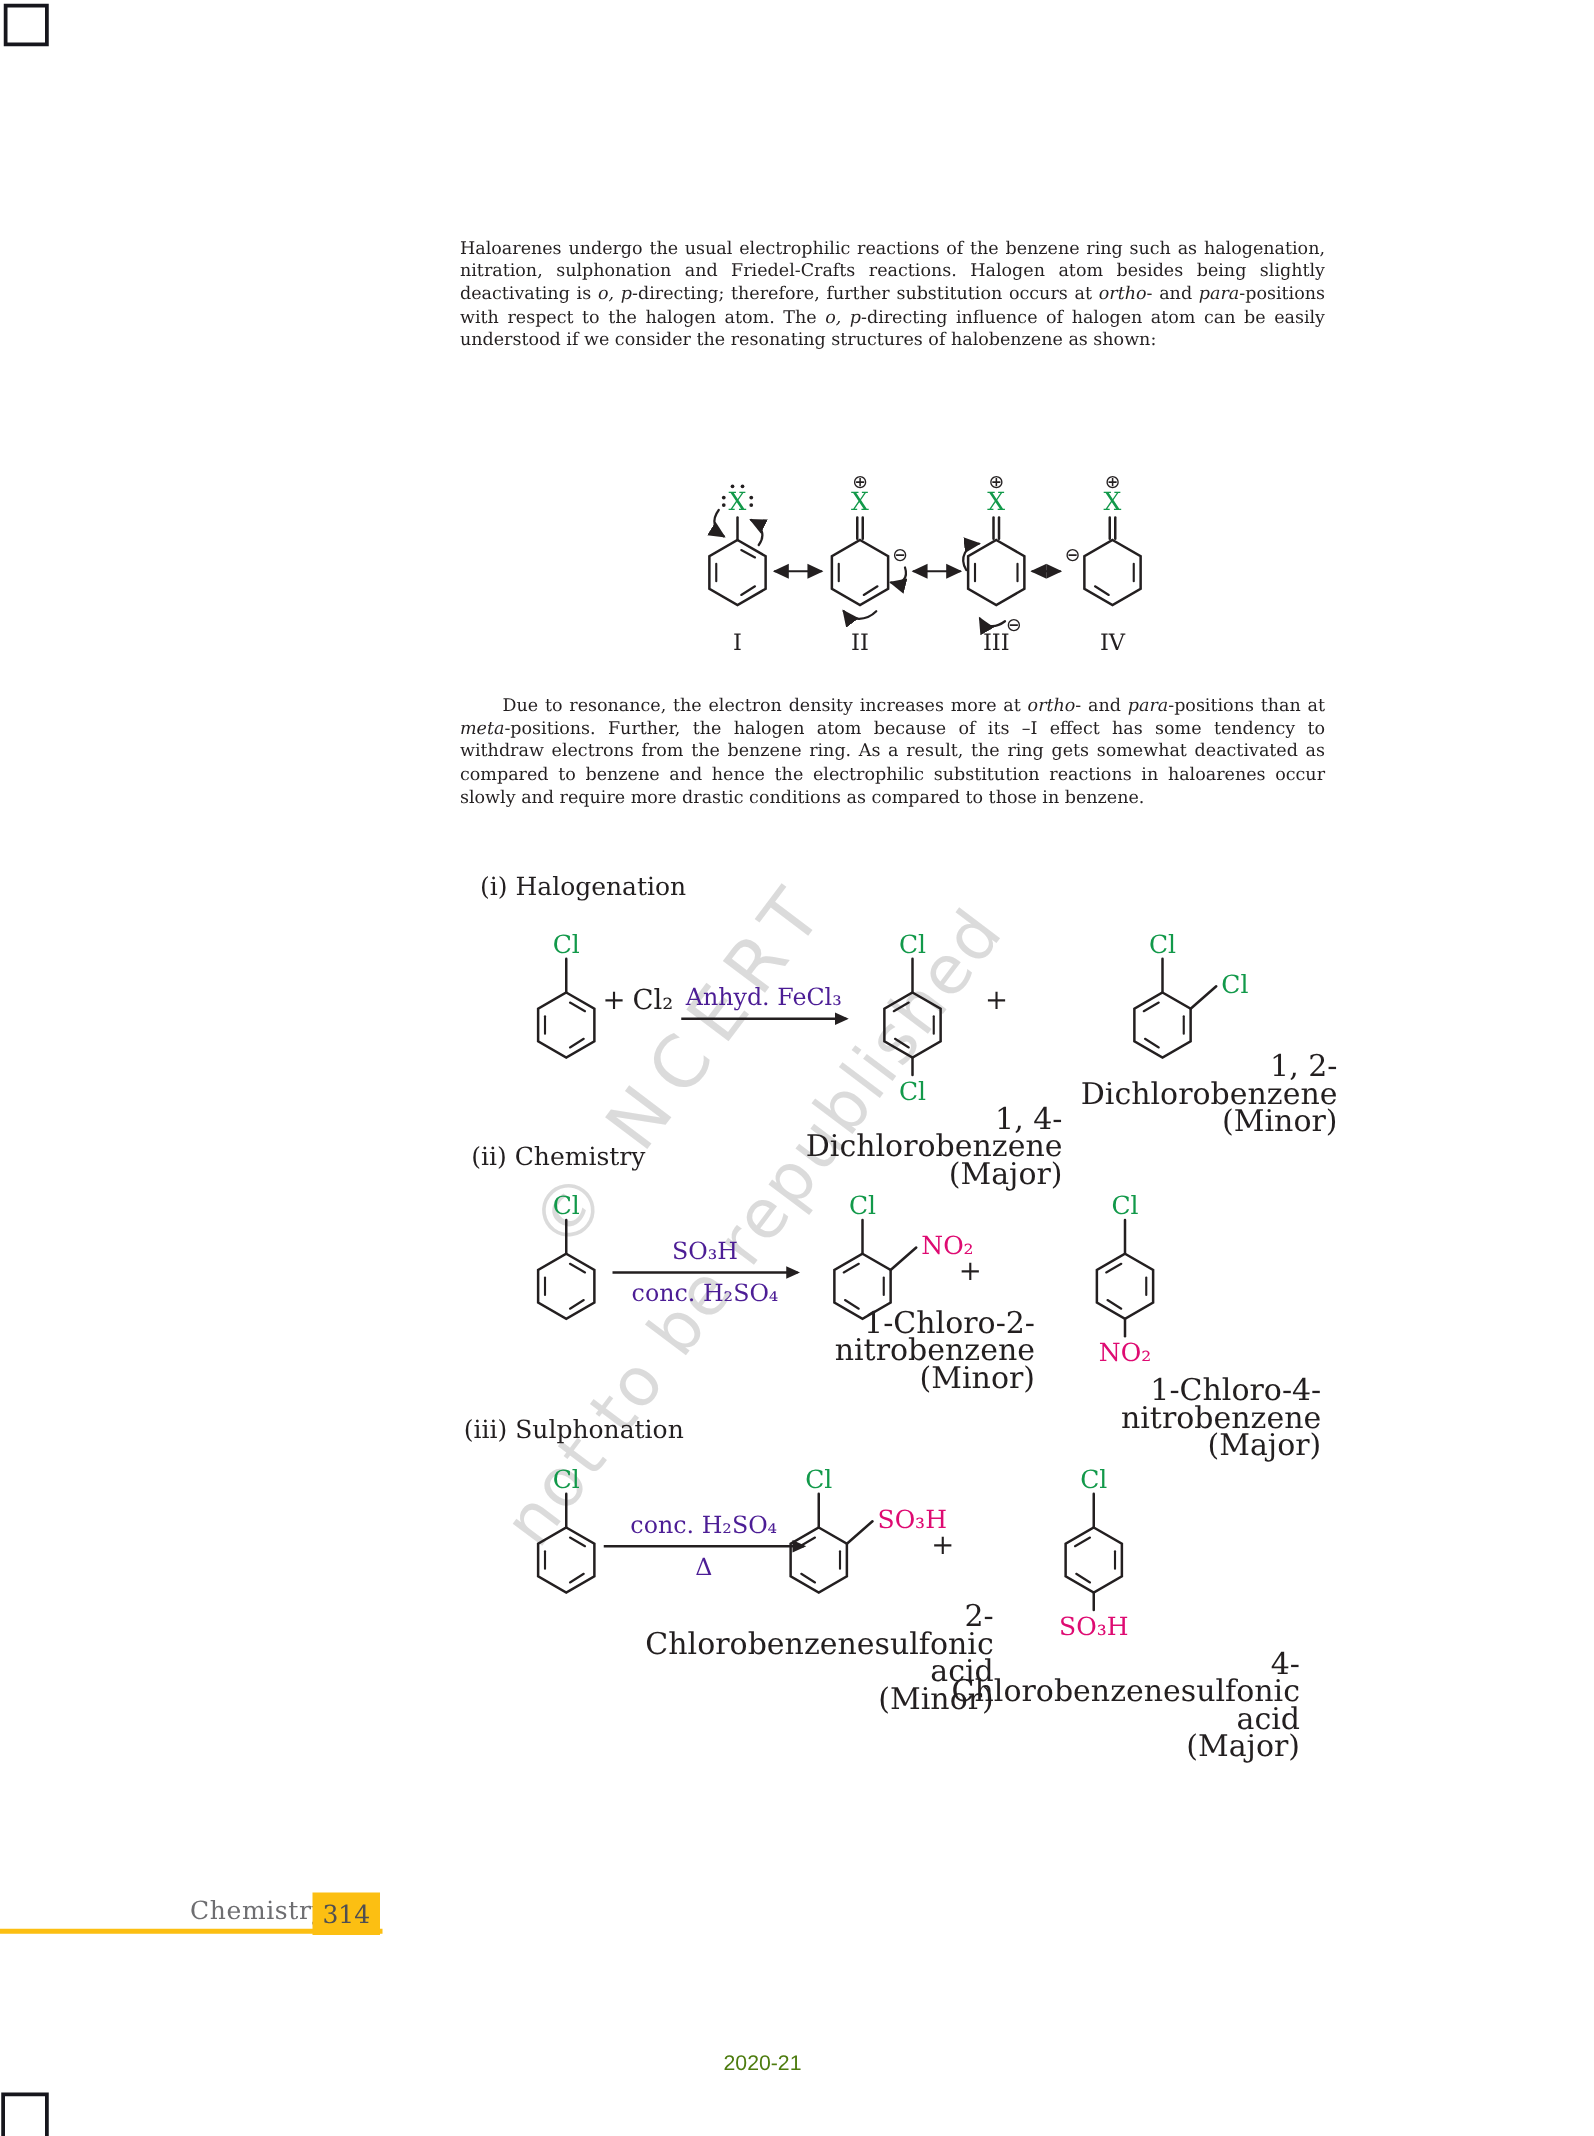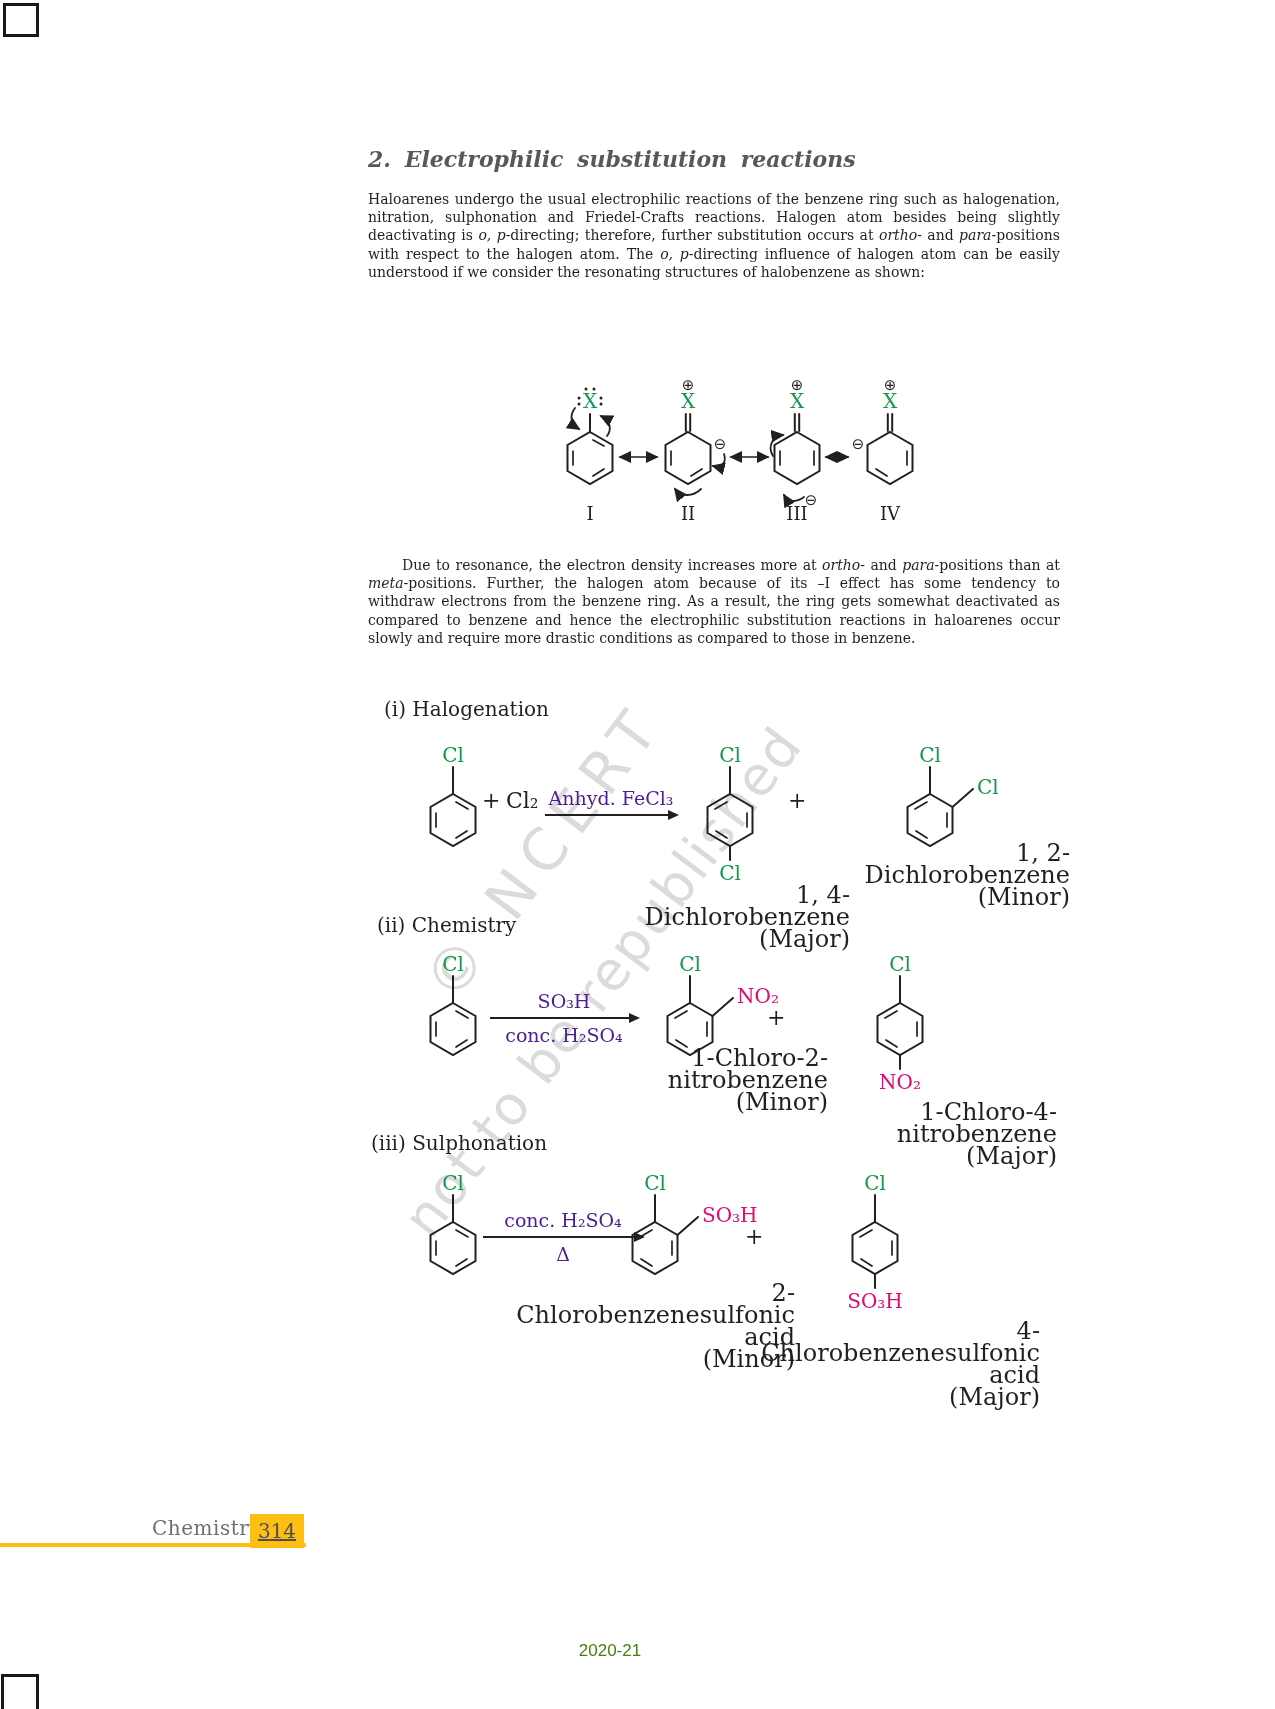--- a/index.html
+++ b/index.html
@@ -53,35 +53,34 @@
   .at { font-family:"DejaVu Serif",serif; font-size:20px; text-anchor:middle; }
   .ts { text-anchor:start; }
   .gtx { fill:#12994a; }
   .ptx { fill:#de0b72; }
   .chg { font-family:"DejaVu Sans",sans-serif; font-size:15px; text-anchor:middle; fill:#231f20; }
   .rlab { font-family:"DejaVu Serif",serif; font-size:18px; text-anchor:middle; fill:#231f20; }
   .dot { fill:#231f20; }
   
   .footer-line { position:absolute; left:0; top:1543px; width:306px; height:4px; background:#fcbf12; z-index:2; }
   .footer-book { position:absolute; left:152px; top:1516px; font-size:20px; color:#6e6e71; letter-spacing:.5px; z-index:3; }
-  .footer-pagebox { position:absolute; left:250px; top:1514px; width:54px; height:34px; background:#fcbf12; text-align:center; line-height:34px; font-size:20px; color:#4f4f52; z-index:3;text-decoration:underline; }
+  .footer-pagebox { position:absolute; left:250px; top:1514px; width:54px; height:34px; background:#fcbf12; text-align:center; line-height:34px; font-size:20px; color:#4f4f52; z-index:3; }
   .year { position:absolute; left:560px; top:1641px; width:100px; text-align:center; font-family:"Liberation Sans",sans-serif; font-size:17px; color:#4d7c0f; z-index:2; }
 </style>
 </head>
 <body>
 
 <div id="page">
 
   <div class="crop" style="left:3px;top:3px;width:30px;height:28px;"></div>
   <div class="crop" style="left:1px;top:1674px;width:32px;height:60px;"></div>
 
   <div class="wm wm1">© NCERT</div>
   <div class="wm wm2">not to be republished</div>
 
-  <h2 class="heading">2. Electrophilic substitution reactions</h2>
 
   <p class="body para1"><span>Haloarenes undergo the usual electrophilic reactions of the benzene ring such as halogenation, nitration, sulphonation and Friedel-Crafts reactions. Halogen atom besides being slightly deactivating is </span><i>o, p</i><span>-directing; therefore, further substitution occurs at </span><i>ortho</i><span>- and </span><i>para</i><span>-positions with respect to the halogen atom. The </span><i>o, p</i><span>-directing influence of halogen atom can be easily understood if we consider the resonating structures of halobenzene as shown:</span></p>
 
   <svg style="position:absolute;left:545px;top:368px;z-index:2;overflow:visible" width="390" height="158" viewBox="0 0 390 158">
     <defs>
       <marker id="ah" markerWidth="8" markerHeight="8" refX="6.5" refY="4" orient="auto-start-reverse">
         <path d="M0,0.5 L7.5,4 L0,7.5 z" fill="#231f20"></path>
       </marker>
     </defs>
 

